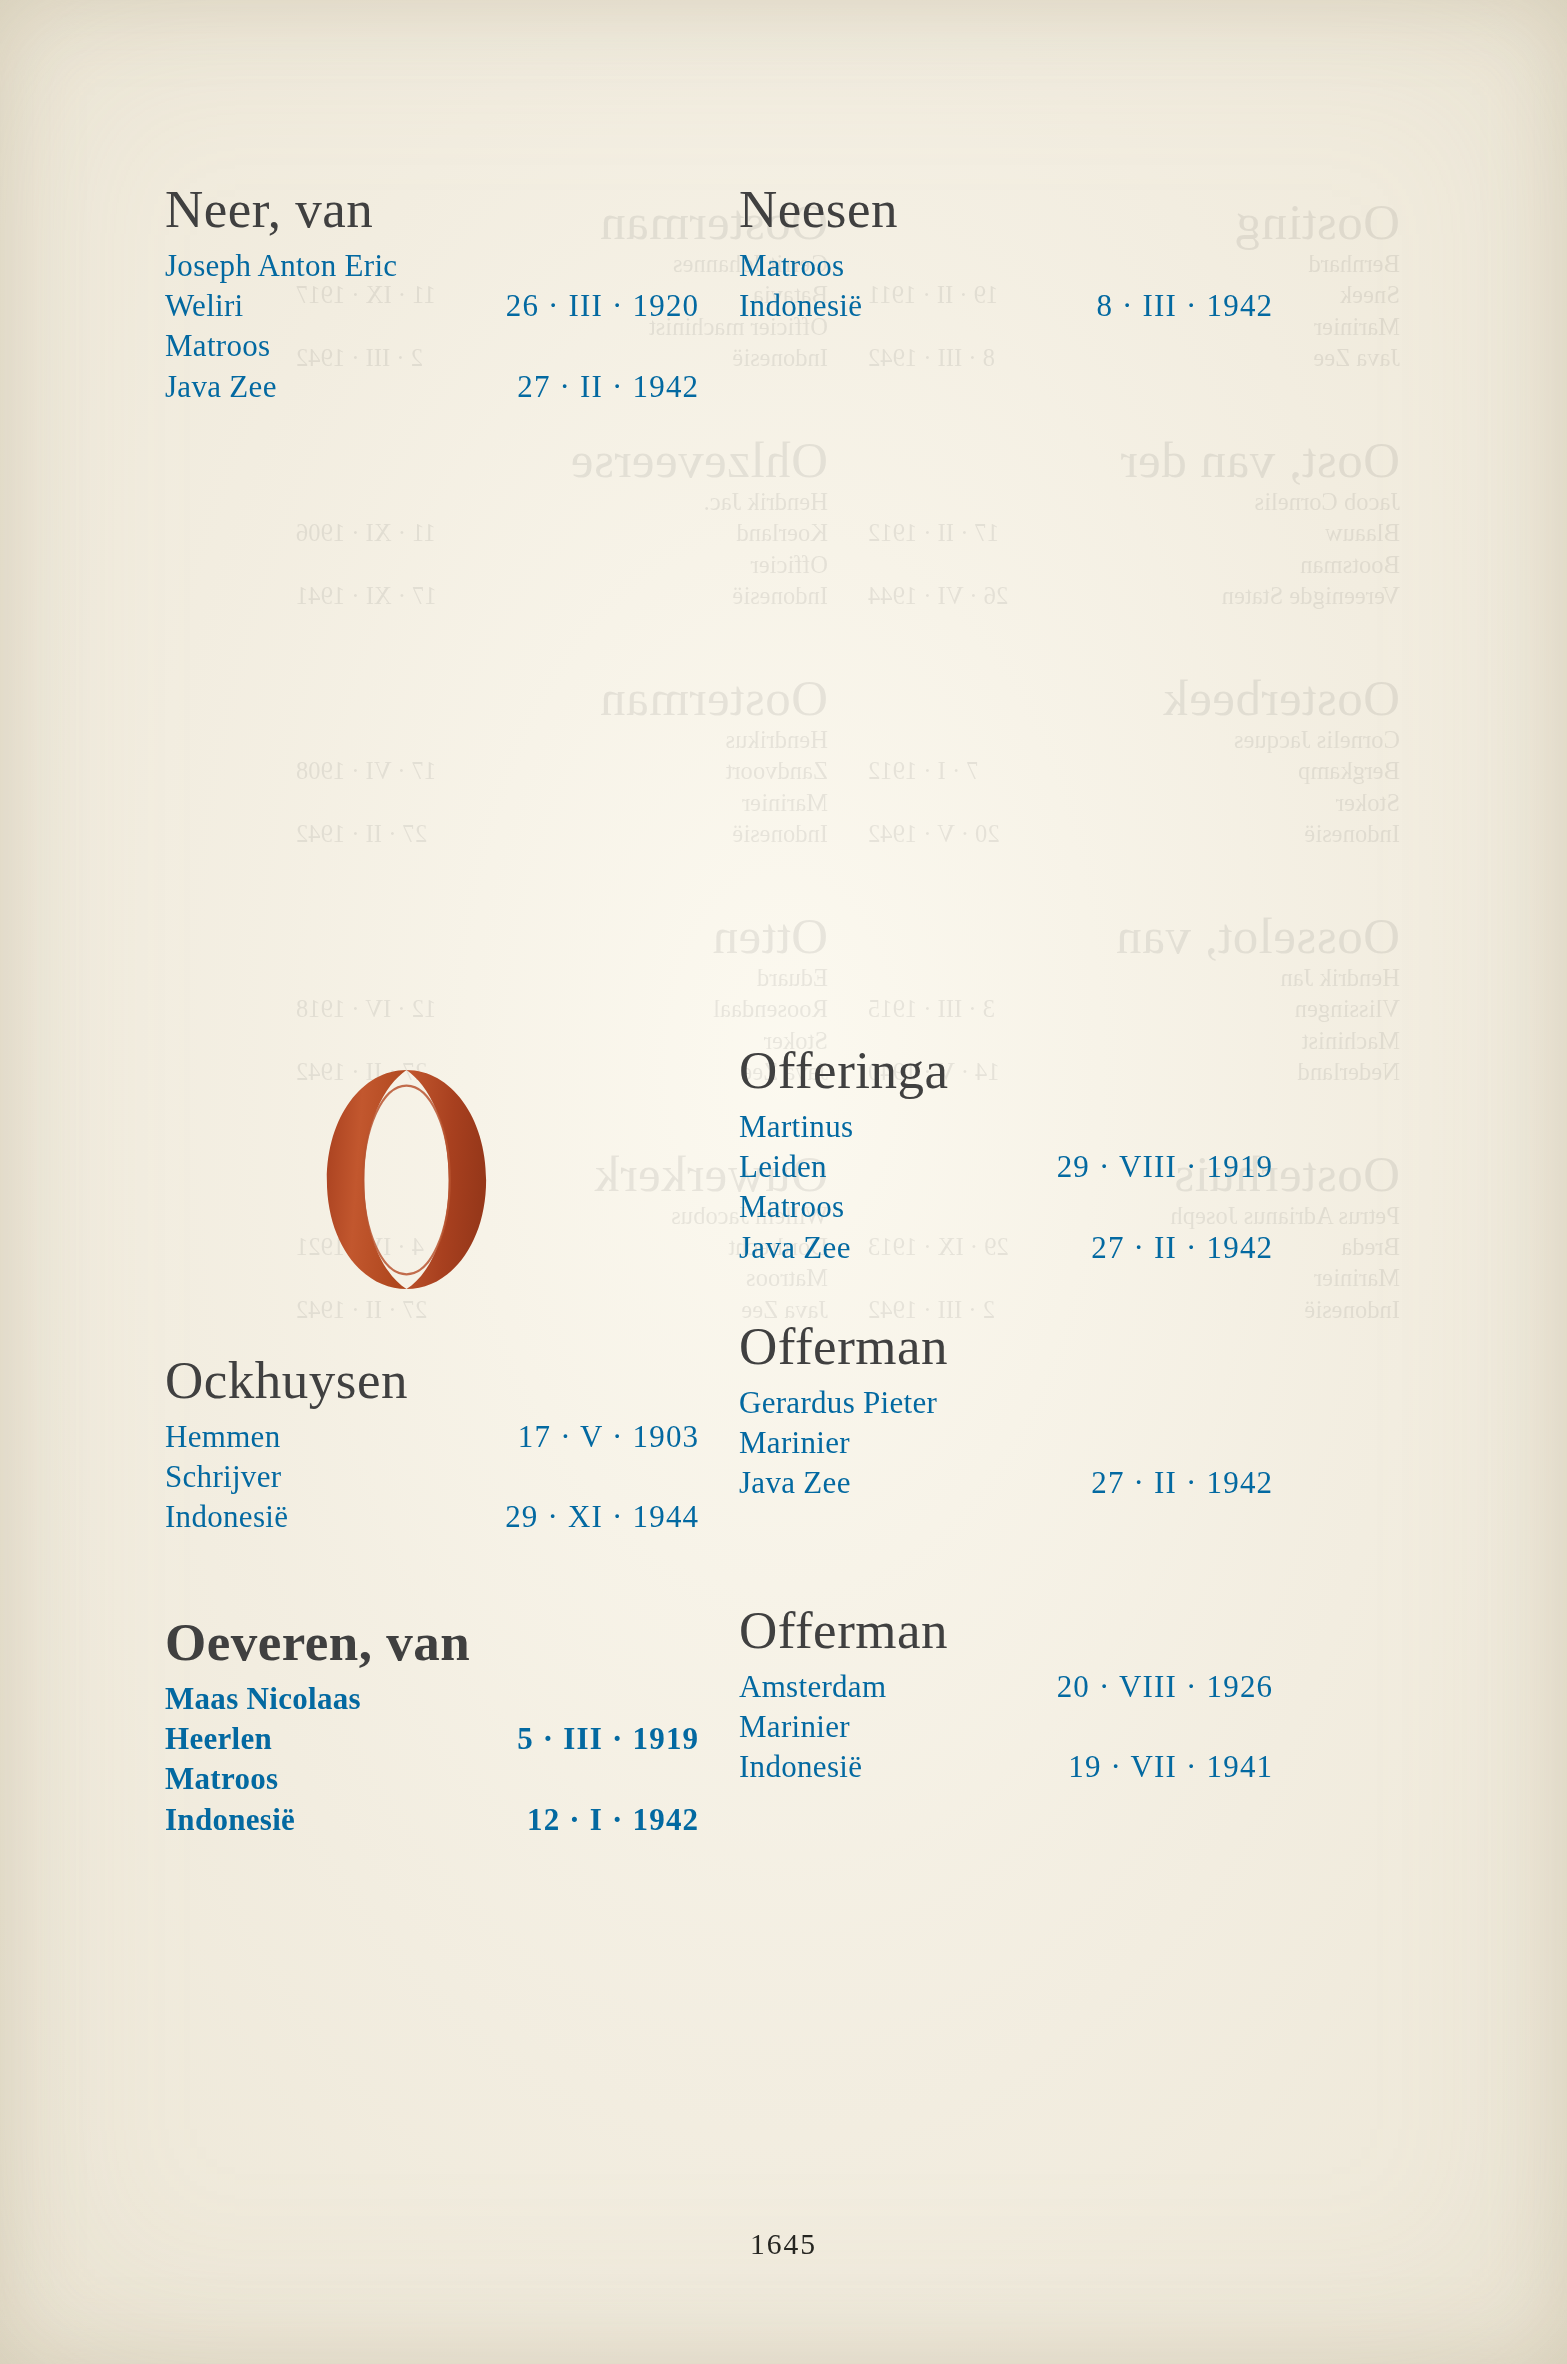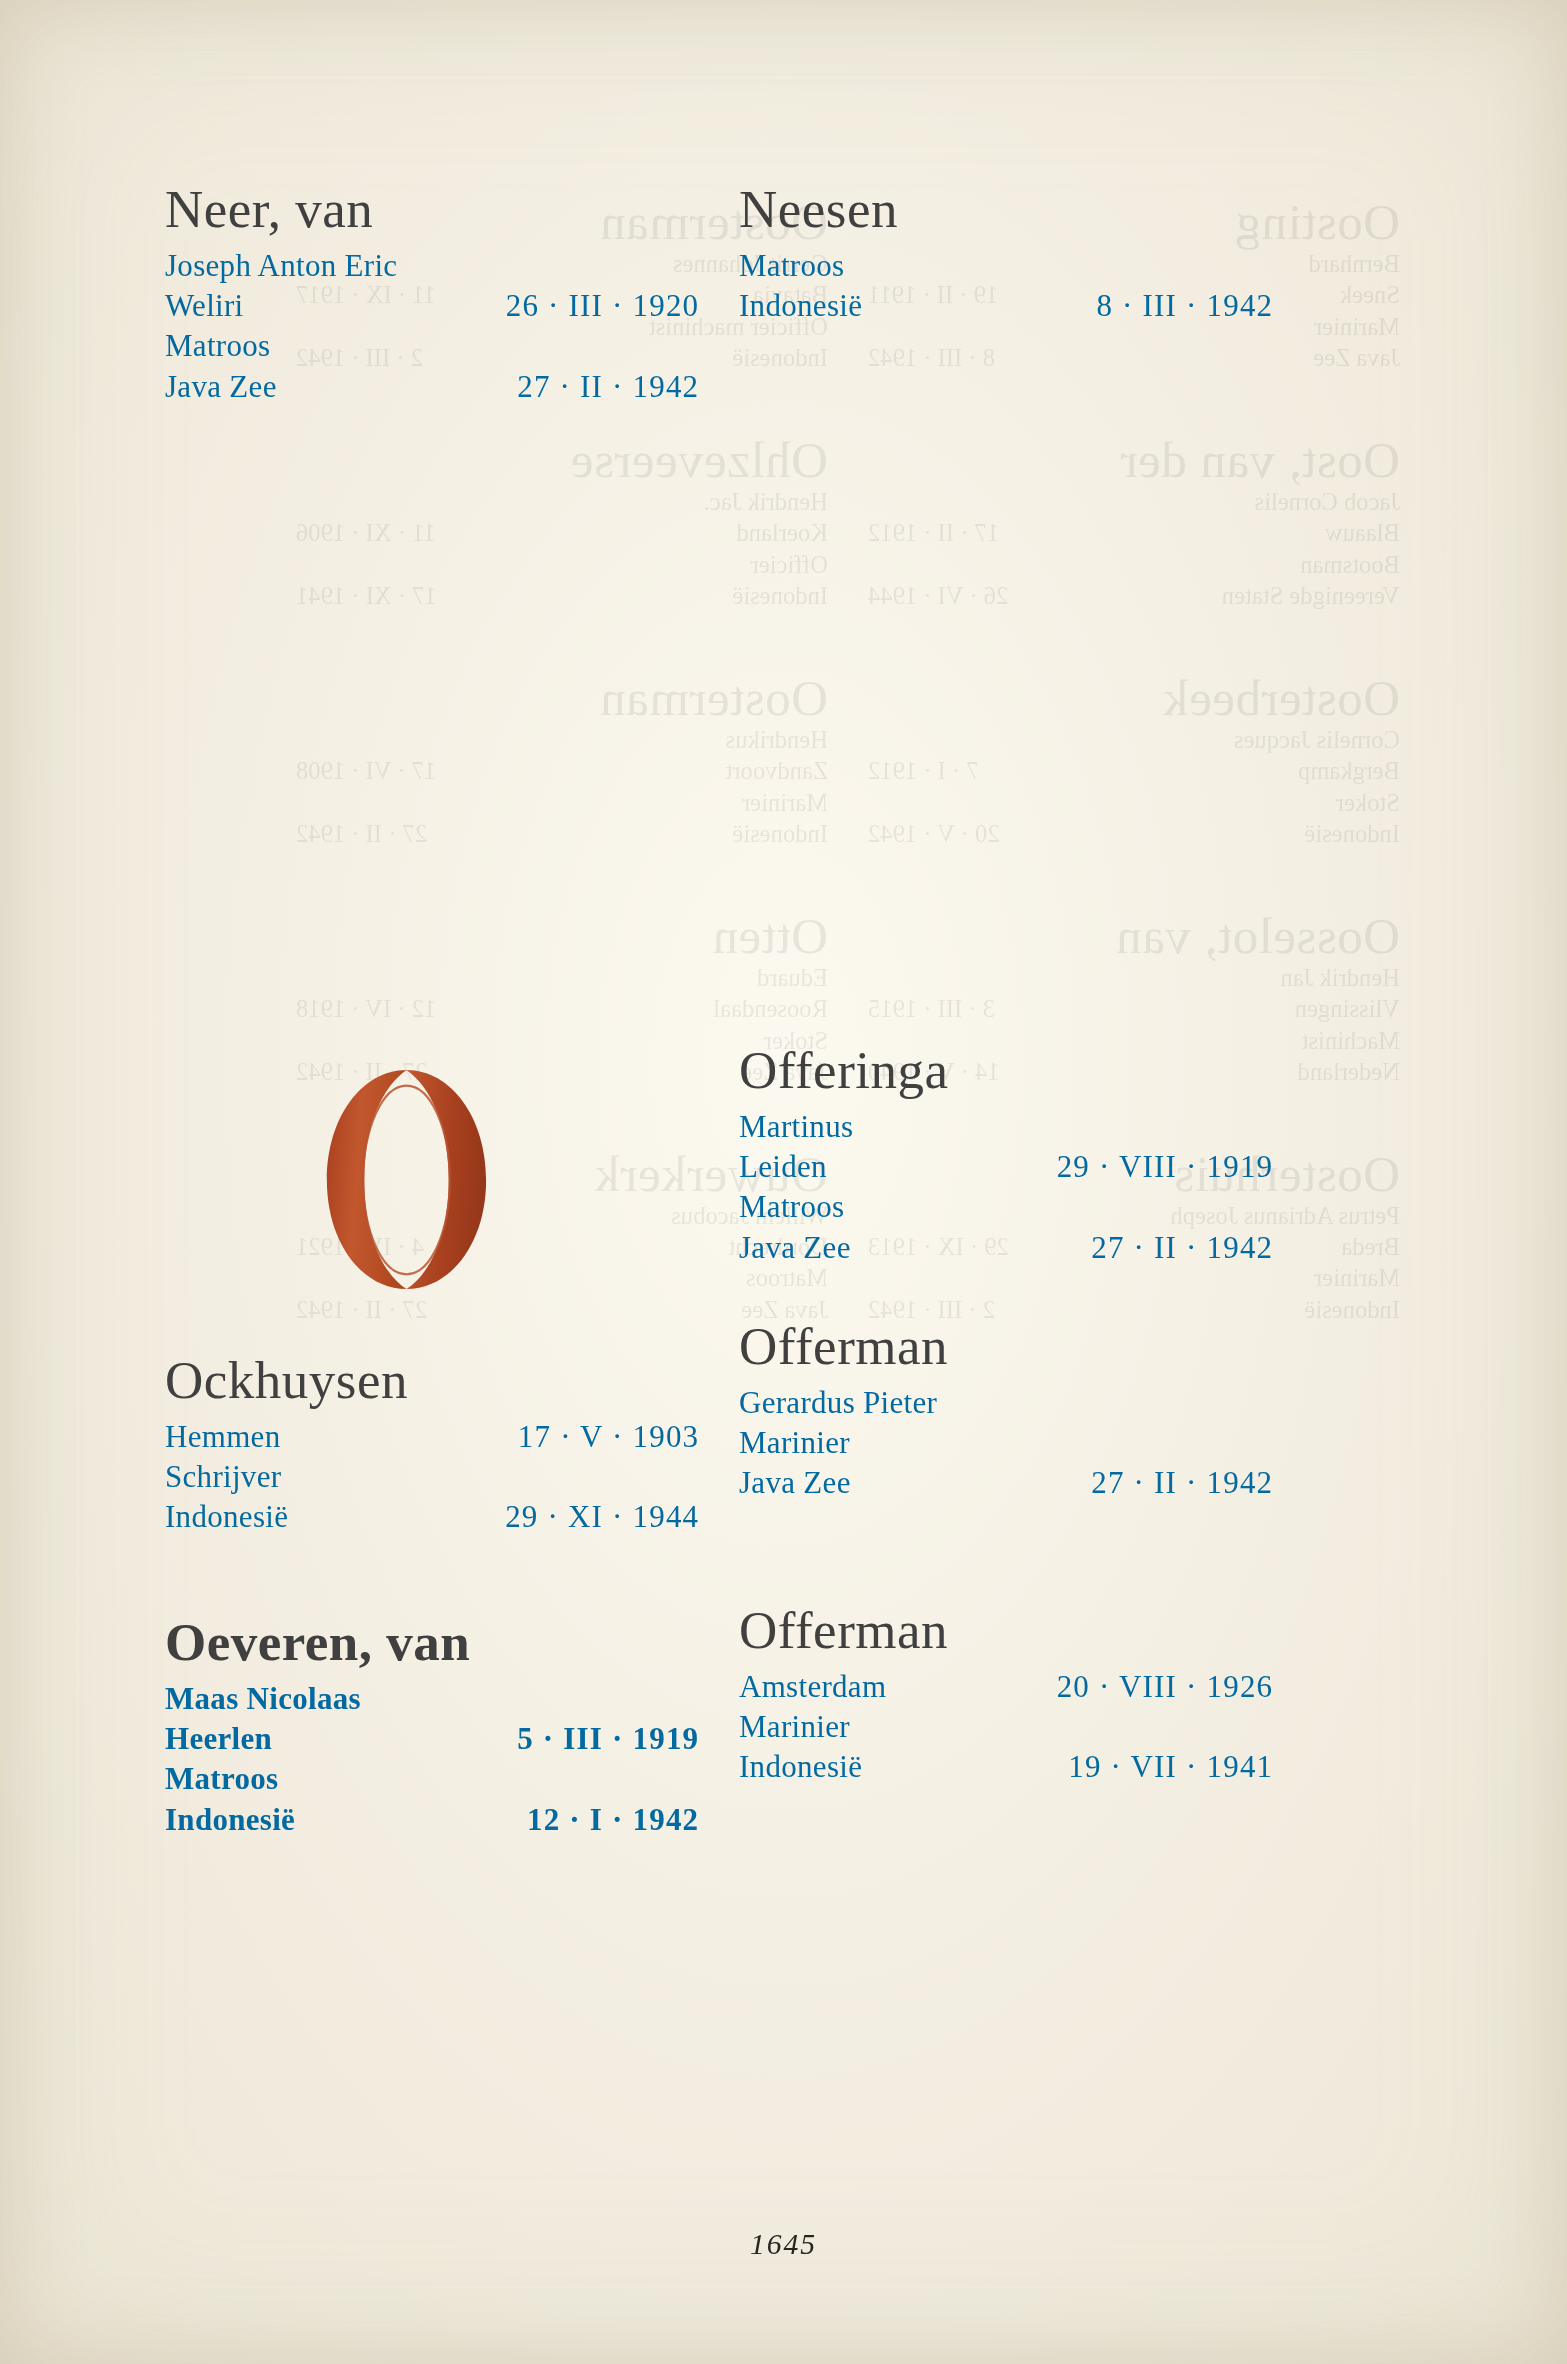--- a/index.html
+++ b/index.html
@@ -107,21 +107,20 @@
 
   .folio {
     position: absolute;
     left: 0;
     top: 2228px;
     width: 1567px;
     text-align: center;
     font-size: 29.6px;
     color: #23231f;
     letter-spacing: 2px;
-    font-style: italic;
   }
 </style>
 </head>
 <body>
 
 <div class="paper"></div>
 
 <div class="page">
 
   <div class="ghost-layer">

